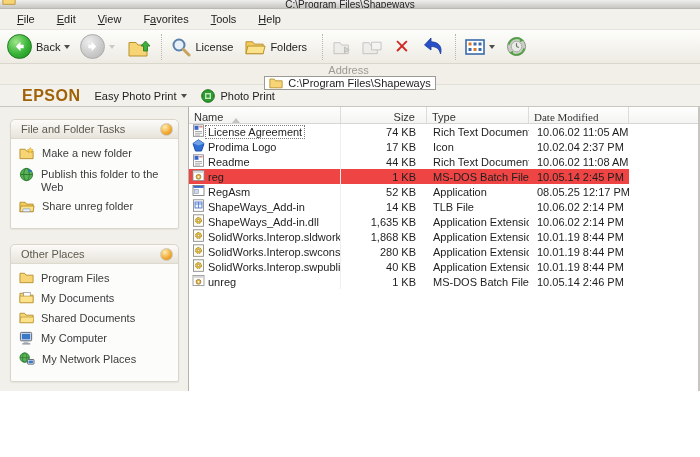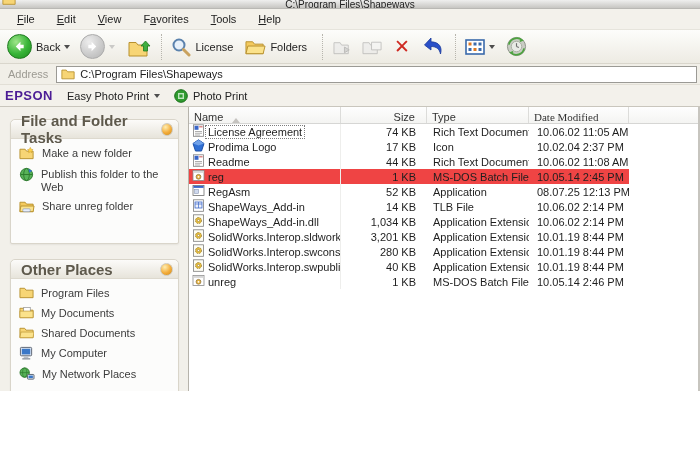--- a/index.html
+++ b/index.html
@@ -24,37 +24,37 @@
   .circle.green { background:radial-gradient(circle at 35% 30%, #9fe58a, #37b437 55%, #1d8a1d); border:1px solid #1f7a1f; }
   .circle.gray  { background:radial-gradient(circle at 35% 30%, #ededed, #c9c9c9 60%, #b3b3b3); border:1px solid #ababab; }
   .caret { width:0; height:0; border-left:3px solid transparent; border-right:3px solid transparent; border-top:4px solid #4d4d4d; }
   .caret.dim { border-top-color:#a8a8a8; }
   .tb-sep { width:1px; height:26px; border-left:1px dotted #b7b5ad; margin:0 6px; }
   .tb-ico { display:flex; align-items:center; justify-content:center; padding:2px 4px; }
   .dim { opacity:.55; filter:grayscale(1); }
   .xmark { font-size:19px; font-weight:bold; color:#cf2a22; line-height:19px; }
 
   
-  .addressbar { height:21px; background:#f1efe8; display:flex; align-items:center; border-bottom:1px solid #e2dfd6; padding:0 3px; }
+  .addressbar { height:21px; background:#f1efe8; display:flex; align-items:center; border-bottom:1px solid #e2dfd6; padding:0 3px;flex-direction:column; }
   .addr-label { color:#9c9a92; margin:0 8px 0 5px; }
   .addr-field { flex:1; height:17px; background:#fff; border:1px solid #9b9a95; display:flex; align-items:center; gap:5px; padding:0 4px; }
 
   
   .epsonbar { height:22px; background:#f3f1eb; display:flex; align-items:center; border-bottom:1px solid #c9c6bd; }
-  .epson-logo { color:#4c1d95; font-weight:bold; font-size:13px; letter-spacing:.5px; margin:0 14px 0 5px; }
+  .epson-logo { color:#a16207; font-weight:bold; font-size:16px; letter-spacing:.5px; margin:0 14px 0 22px; }
   .epson-item { display:flex; align-items:center; gap:5px; margin-right:14px; color:#222; cursor:default; }
 
   
   .main { position:absolute; top:107px; left:0; right:0; bottom:0; display:flex; }
   .sidebar { width:189px; background:#f2f0ea; border-right:1px solid #b6b3ab; padding:12px 9px 0 10px; }
   .panel { margin-bottom:15px; border:1px solid #d9d5ca; border-radius:5px 5px 2px 2px; background:#fcfcfb; box-shadow:0 1px 2px rgba(0,0,0,.06); }
   .panel-hd { height:19px; display:flex; align-items:center; justify-content:space-between; padding:0 5px 0 10px; background:linear-gradient(#fcfbf9,#e7e4db); border-bottom:1px solid #ddd9ce; border-radius:5px 5px 0 0; }
-  .panel-hd .pt { font-weight:bold; color:#5e594c; font-size:15px; }
+  .panel-hd .pt { font-weight:normal; color:#5e594c; font-size:11px; }
   .ball { width:13px; height:13px; border-radius:50%; background:radial-gradient(circle at 35% 28%, #ffeeb0, #f3ac3a 55%, #cf8a19); border:1px solid #cfcabd; cursor:default; }
-  .panel-bd { padding:7px 6px 23px 8px; }
+  .panel-bd { padding:7px 6px 8px 8px; }
   .p-item { display:flex; align-items:flex-start; gap:7px; margin-bottom:5px; color:#3c3c3c; cursor:default; }
   .p-item svg { flex:0 0 auto; margin-top:0; }
   .p-item .lbl { line-height:13px; padding-top:1px; }
   .details-bd { padding:8px 8px 10px 10px; color:#3a3a3a; }
   .d-name { font-weight:bold; margin-bottom:9px; }
   .d-type { margin-bottom:8px; }
 
   
   .filelist { flex:1; background:#fff; border-right:2px solid #c7c5bf; position:relative; overflow:hidden; }
   .lheader { display:flex; height:17px; background:linear-gradient(#fefefe,#f4f4f2); border-bottom:1px solid #d6d6d4; }
@@ -384,21 +384,21 @@
             <div class="cell c-name">
               <span><svg width="13" height="13" viewBox="0 0 13 13">
                   <rect x="1" y="1.5" width="11" height="10" fill="#fff" stroke="#6f6f6f" stroke-width=".8"></rect>
                   <rect x="1.4" y="1.9" width="10.2" height="2" fill="#3a66c8"></rect>
                   <rect x="2.6" y="5.4" width="4" height="4" fill="#cfd9ee" stroke="#8a97b5" stroke-width=".6"></rect>
                 </svg></span>
               <span class="nm">RegAsm</span>
             </div>
             <div class="cell c-size">52 KB</div>
             <div class="cell c-type">Application</div>
-            <div class="cell c-date">08.07.25 12:13 PM</div>
+            <div class="cell c-date">08.05.25 12:17 PM</div>
           </div>
           <div class="lrow">
             <div class="cell c-name">
               <span><svg width="13" height="13" viewBox="0 0 13 13">
                   <rect x="1.5" y=".8" width="10" height="11.5" fill="#fff" stroke="#7e7e7e" stroke-width=".8"></rect>
                   <rect x="3" y="3" width="7" height="6" fill="#eef2fa" stroke="#3a66c8" stroke-width=".8"></rect>
                   <line x1="3" y1="5" x2="10" y2="5" stroke="#3a66c8" stroke-width=".7"></line>
                   <line x1="6.5" y1="3" x2="6.5" y2="9" stroke="#3a66c8" stroke-width=".7"></line>
                 </svg></span>
               <span class="nm">ShapeWays_Add-in</span>
@@ -409,34 +409,34 @@
           </div>
           <div class="lrow">
             <div class="cell c-name">
               <span><svg width="13" height="13" viewBox="0 0 13 13">
                   <rect x="1.5" y=".8" width="10" height="11.5" fill="#fdfdf4" stroke="#7e7e7e" stroke-width=".8"></rect>
                   <circle cx="6.5" cy="6.5" r="3" fill="#e8c13c" stroke="#93753a" stroke-width=".9" stroke-dasharray="1.5 1"></circle>
                   <circle cx="6.5" cy="6.5" r="1.1" fill="#fff" stroke="#93753a" stroke-width=".6"></circle>
                 </svg></span>
               <span class="nm">ShapeWays_Add-in.dll</span>
             </div>
-            <div class="cell c-size">1,034 KB</div>
+            <div class="cell c-size">1,635 KB</div>
             <div class="cell c-type">Application Extension</div>
             <div class="cell c-date">10.06.02 2:14 PM</div>
           </div>
           <div class="lrow">
             <div class="cell c-name">
               <span><svg width="13" height="13" viewBox="0 0 13 13">
                   <rect x="1.5" y=".8" width="10" height="11.5" fill="#fdfdf4" stroke="#7e7e7e" stroke-width=".8"></rect>
                   <circle cx="6.5" cy="6.5" r="3" fill="#e8c13c" stroke="#93753a" stroke-width=".9" stroke-dasharray="1.5 1"></circle>
                   <circle cx="6.5" cy="6.5" r="1.1" fill="#fff" stroke="#93753a" stroke-width=".6"></circle>
                 </svg></span>
               <span class="nm">SolidWorks.Interop.sldworks.dll</span>
             </div>
-            <div class="cell c-size">3,201 KB</div>
+            <div class="cell c-size">1,868 KB</div>
             <div class="cell c-type">Application Extension</div>
             <div class="cell c-date">10.01.19 8:44 PM</div>
           </div>
           <div class="lrow">
             <div class="cell c-name">
               <span><svg width="13" height="13" viewBox="0 0 13 13">
                   <rect x="1.5" y=".8" width="10" height="11.5" fill="#fdfdf4" stroke="#7e7e7e" stroke-width=".8"></rect>
                   <circle cx="6.5" cy="6.5" r="3" fill="#e8c13c" stroke="#93753a" stroke-width=".9" stroke-dasharray="1.5 1"></circle>
                   <circle cx="6.5" cy="6.5" r="1.1" fill="#fff" stroke="#93753a" stroke-width=".6"></circle>
                 </svg></span>

